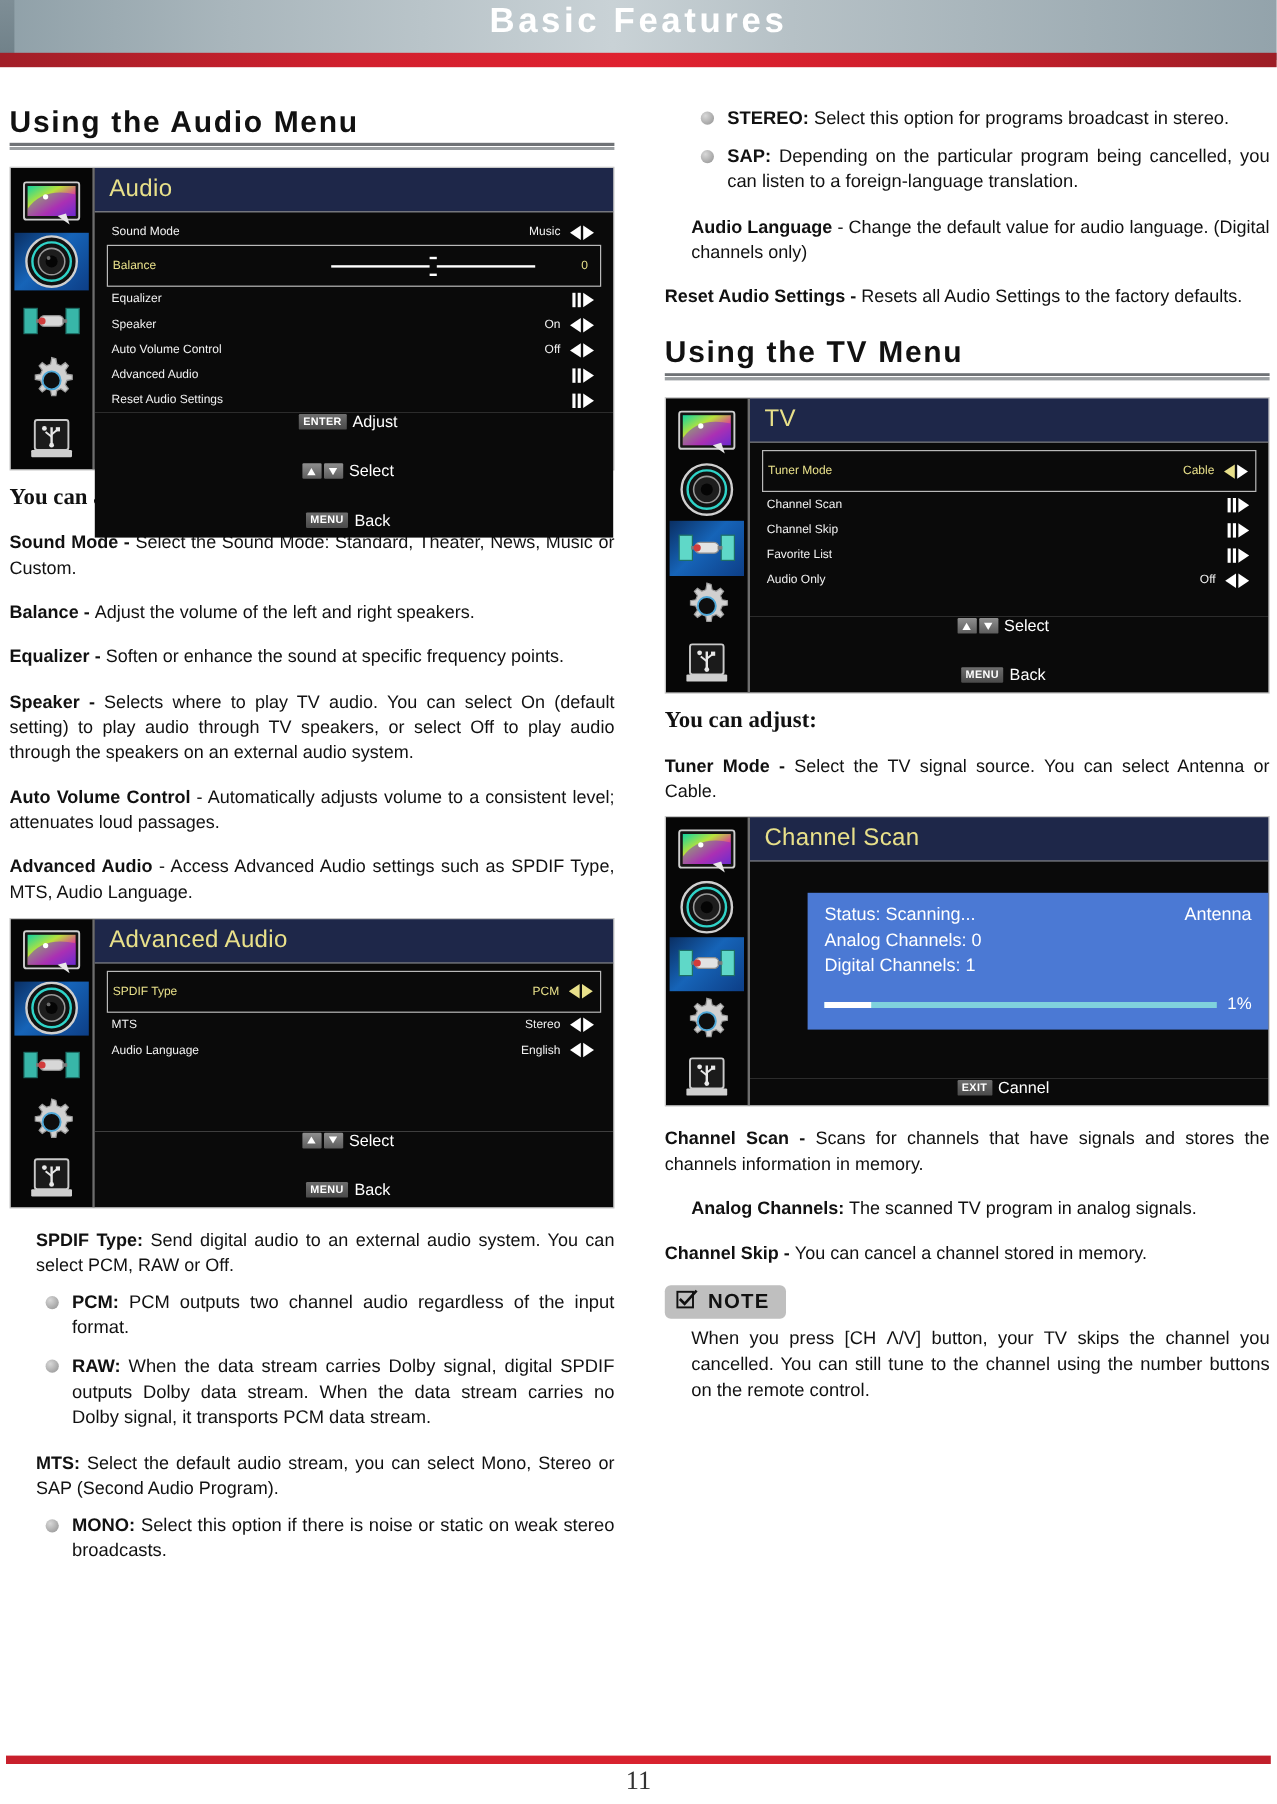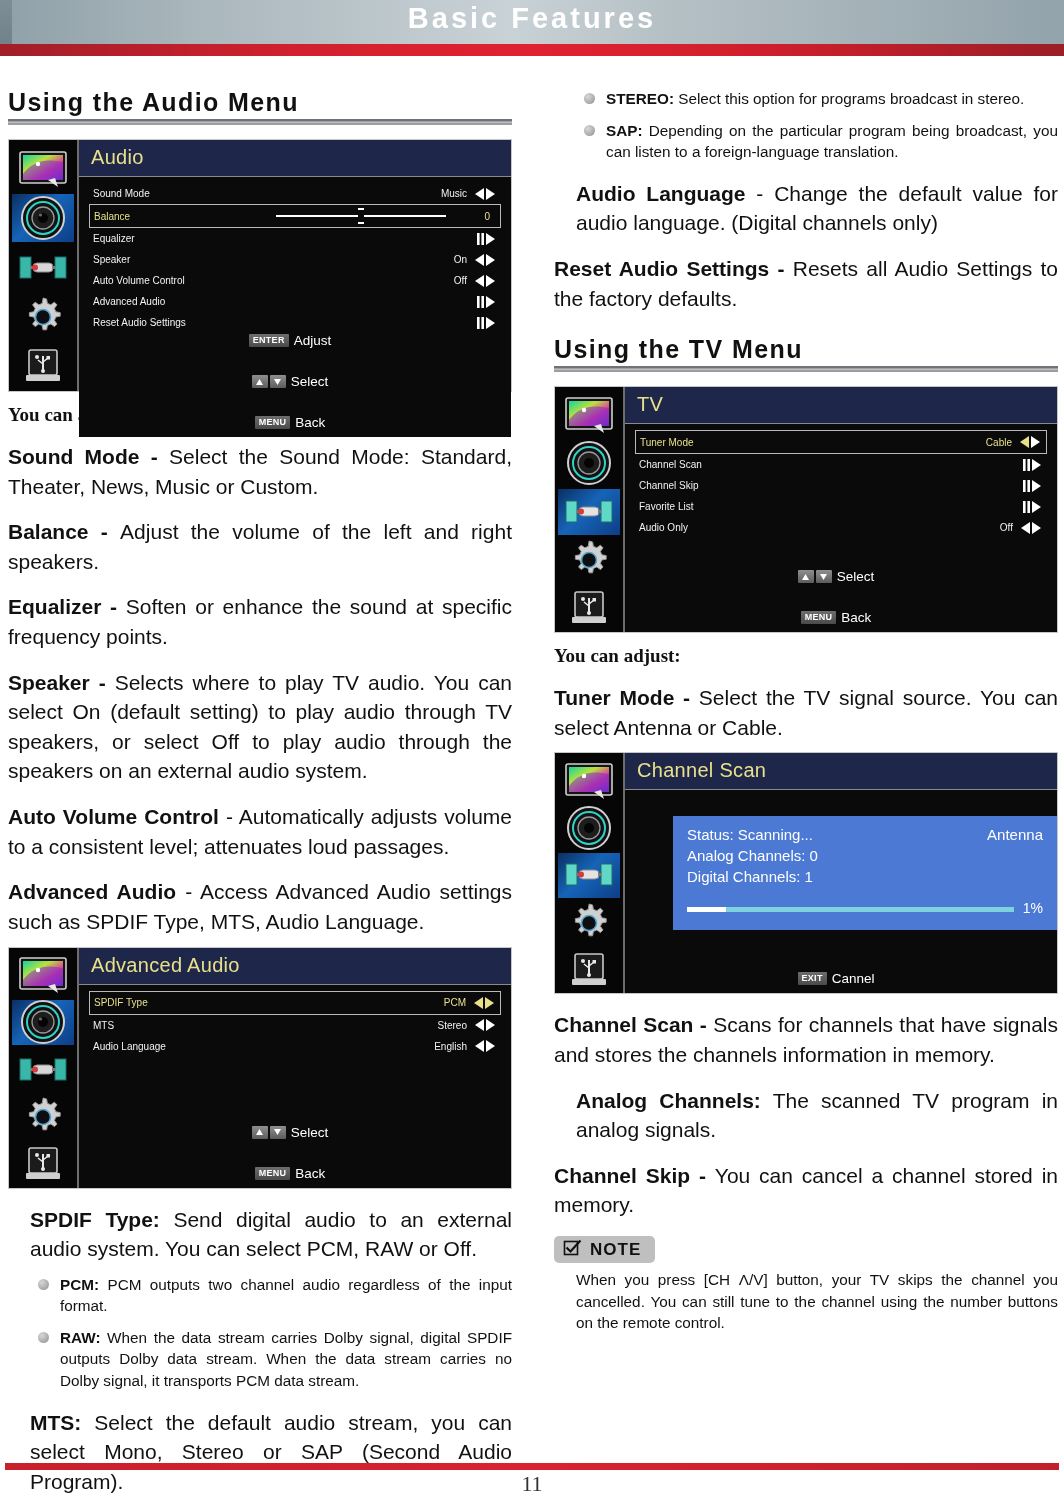--- a/index.html
+++ b/index.html
@@ -32,21 +32,21 @@
   .col-left{left:8px;width:504px;}
   .col-right{left:554px;width:504px;}
 
   
   .section-heading{font-size:25px;font-weight:bold;letter-spacing:1.4px;color:#111;
     margin:0 0 2px 0;font-family:"Liberation Sans", sans-serif;}
   .section-rule{height:6px;width:100%;margin:0 0 14px 0;
     background:linear-gradient(180deg,#6f7276 0%,#6f7276 40%,#ffffff 45%,#ffffff 55%,#9a9ea1 60%,#9a9ea1 100%);}
 
   
-  p.body{font-size:21px;line-height:1.41;margin:16px 0 10px 0;text-align:justify;
+  p.body{font-size:15px;line-height:1.41;margin:16px 0 10px 0;text-align:justify;
     color:#111;font-family:"Liberation Sans", sans-serif;}
   p.body:last-child{margin-bottom:0;}
   p.body b{font-weight:bold;}
   p.sub{margin-left:22px;}
   .you-can{font-family:"Liberation Serif", serif;font-weight:bold;font-size:19px;
     margin:2px 0 9px 0;color:#111;}
 
   
   .bullet{position:relative;padding-left:30px;font-size:15.3px;line-height:1.41;
     margin:0 0 10px 0;text-align:justify;color:#111;}
@@ -70,21 +70,21 @@
 
   .osd-main{flex:1;display:flex;flex-direction:column;min-width:0;}
   .osd-title{background:#1e2749;color:#e8e08a;font-size:20px;padding:6px 0 7px 12px;
     border-bottom:1px solid #8a8a8a;letter-spacing:.3px;}
   .osd-body{flex:1;background:#0a0a0a;padding:6px 10px 0 10px;position:relative;}
 
   .osd-row{display:flex;align-items:center;height:21px;padding:0 4px;
     color:#f2f2f2;font-size:10px;box-sizing:border-box;}
   .osd-row .lbl{flex:1;white-space:nowrap;}
   .osd-row .val{margin-right:6px;white-space:nowrap;}
-  .osd-row.sel{color:#e8e08a;border:1px solid #b9b9b9;height:24px;}
+  .osd-row.sel{color:#e8e08a;border:1px solid #b9b9b9;height:35px;}
   .osd-row.sel .lbl,.osd-row.sel .val{color:#e8e08a;}
 
   
   .arr{display:inline-flex;align-items:center;line-height:1;}
   .arr svg{display:block;}
 
   
   .bal-slider{flex:0 0 170px;display:flex;align-items:center;justify-content:center;
     position:relative;height:14px;margin:0 10px;}
   .bal-slider .track{position:absolute;left:0;right:0;top:6px;height:2px;background:#ffffff;}
@@ -419,21 +419,21 @@
     <p class="body"><b>MTS:</b><span> Select the default audio stream, you can select Mono, Stereo or SAP (Second Audio Program).</span></p>
     <div class="bullet"><b>MONO:</b><span> Select this option if there is noise or static on weak stereo broadcasts.</span></div>
   </div>
 
 </div>
 
 <div class="col col-right">
 
   <div style="margin-left:22px;">
     <div class="bullet"><b>STEREO:</b><span> Select this option for programs broadcast in stereo.</span></div>
-    <div class="bullet"><b>SAP:</b><span> Depending on the particular program being broadcast, you can listen to a foreign-language translation.</span></div>
+    <div class="bullet"><b>SAP:</b><span> Depending on the particular program being cancelled, you can listen to a foreign-language translation.</span></div>
     <p class="body"><b>Audio Language</b><span> - Change the default value for audio language. (Digital channels only)</span></p>
   </div>
   <p class="body" style="margin-bottom:22px;"><b>Reset Audio Settings - </b><span>Resets all Audio Settings to the factory defaults.</span></p>
 
   <h2 class="section-heading">Using the TV Menu</h2>
   <div class="section-rule"></div>
 
   
   <div class="osd" style="height:247px;">
     <div class="osd-side">

